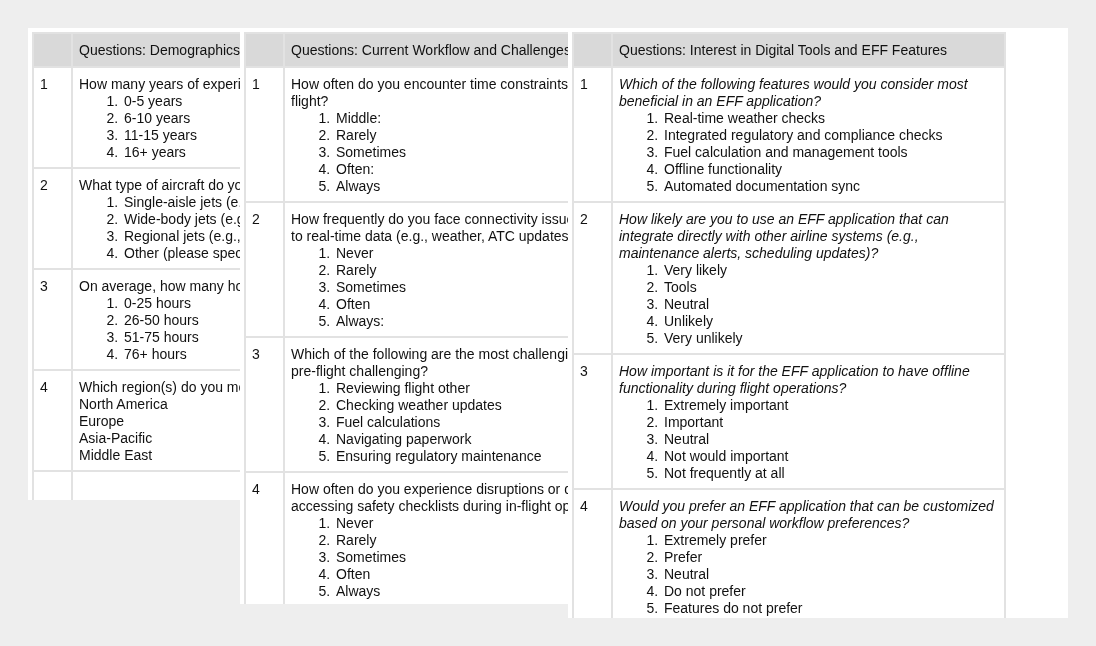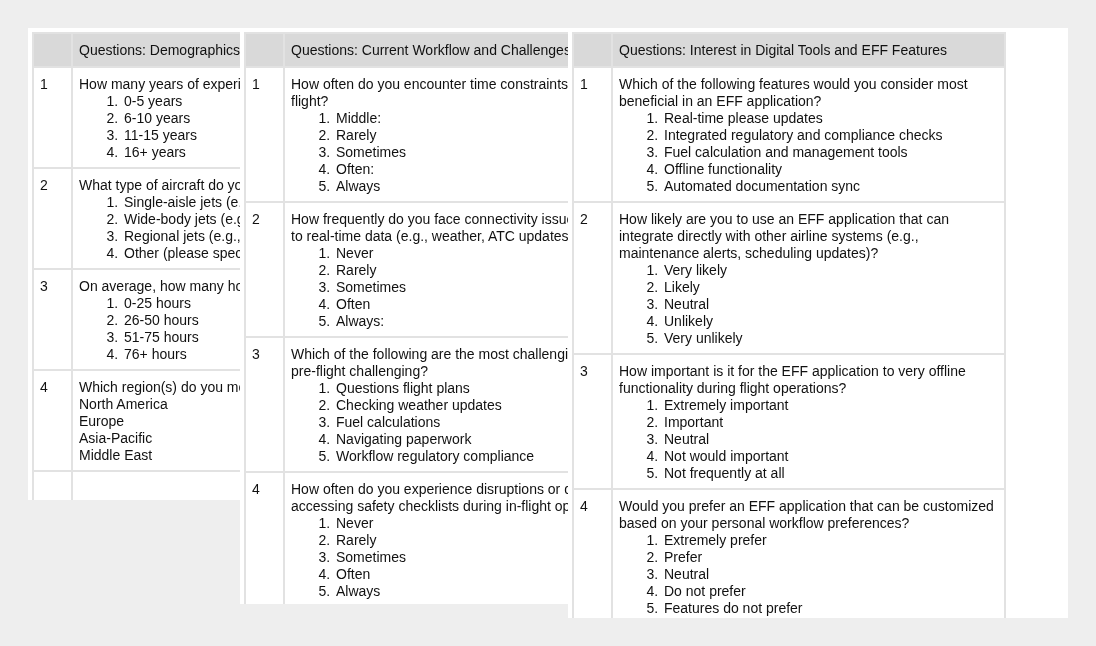--- a/index.html
+++ b/index.html
@@ -17,21 +17,21 @@
     border-collapse: collapse; table-layout: fixed;
     font-size: 14px; line-height: 17px;
   }
   .panel td, .panel th {
     border: 2px solid #e2e2e2; vertical-align: top; text-align: left;
     font-weight: normal; white-space: nowrap; overflow: hidden;
   }
   .panel th { background: #d9d9d9; padding: 8px 6px 7px 6px; }
   .panel td { padding: 8px 6px 6px 6px; }
   .panel td.num, .panel th.num { width: 25px; }
-  .q { white-space: normal; }
+  .q { white-space: normal; font-style: italic; }
   ol { margin: 0; padding: 0 0 0 43px; }
   ol li { padding-left: 2px; }
   .plain { margin: 0; padding: 0; list-style: none; }
 
   #p1 { left: 28px; top: 28px; width: 228px; height: 472px; z-index: 1; }
   #p1 table { width: 420px; }
   #p2 { left: 240px; top: 28px; width: 334px; height: 576px; z-index: 2; }
   #p2 table { width: 520px; }
   #p3 { left: 568px; top: 28px; width: 500px; height: 590px; z-index: 3; }
   #p3 table { width: 434px; }
@@ -136,25 +136,25 @@
           <li>Always:</li>
         </ol>
       </td>
     </tr>
     <tr>
       <td class="num">3</td>
       <td>
         <div>Which of the following are the most challenging aspects of</div>
         <div>pre-flight challenging?</div>
         <ol>
-          <li>Questions flight plans</li>
+          <li>Reviewing flight other</li>
           <li>Checking weather updates</li>
           <li>Fuel calculations</li>
           <li>Navigating paperwork</li>
-          <li>Workflow regulatory compliance</li>
+          <li>Ensuring regulatory maintenance</li>
         </ol>
       </td>
     </tr>
     <tr>
       <td class="num">4</td>
       <td>
         <div>How often do you experience disruptions or delays when</div>
         <div>accessing safety checklists during in-flight operations?</div>
         <ol>
           <li>Never</li>
@@ -174,45 +174,45 @@
     <tbody>
         <tr>
       <th class="num"></th>
       <th>Questions: Interest in Digital Tools and EFF Features</th>
     </tr>
     <tr>
       <td class="num">1</td>
       <td>
         <div class="q">Which of the following features would you consider most beneficial in an EFF application?</div>
         <ol>
-          <li>Real-time please updates</li>
+          <li>Real-time weather checks</li>
           <li>Integrated regulatory and compliance checks</li>
           <li>Fuel calculation and management tools</li>
           <li>Offline functionality</li>
           <li>Automated documentation sync</li>
         </ol>
       </td>
     </tr>
     <tr>
       <td class="num">2</td>
       <td>
         <div class="q">How likely are you to use an EFF application that can integrate directly with other airline systems (e.g., maintenance alerts, scheduling updates)?</div>
         <ol>
           <li>Very likely</li>
-          <li>Likely</li>
+          <li>Tools</li>
           <li>Neutral</li>
           <li>Unlikely</li>
           <li>Very unlikely</li>
         </ol>
       </td>
     </tr>
     <tr>
       <td class="num">3</td>
       <td>
-        <div class="q">How important is it for the EFF application to very offline functionality during flight operations?</div>
+        <div class="q">How important is it for the EFF application to have offline functionality during flight operations?</div>
         <ol>
           <li>Extremely important</li>
           <li>Important</li>
           <li>Neutral</li>
           <li>Not would important</li>
           <li>Not frequently at all</li>
         </ol>
       </td>
     </tr>
     <tr>

